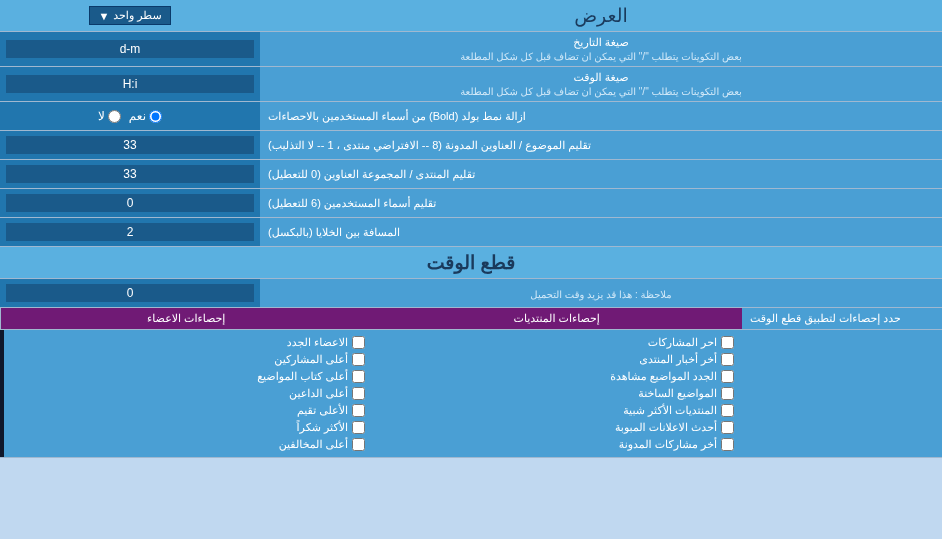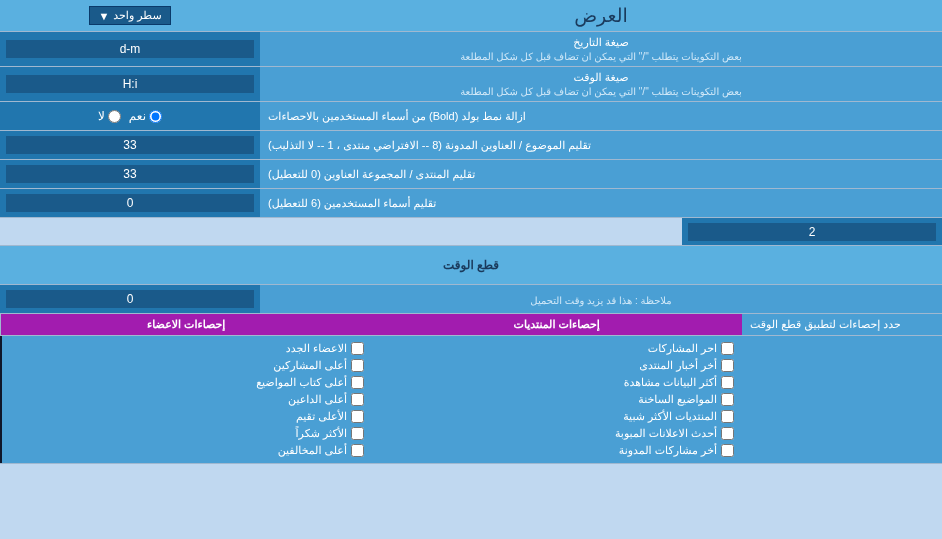--- a/index.html
+++ b/index.html
@@ -55,23 +55,23 @@
       text-align: center;
       font-size: 12px;
       width: 100%;
       padding: 2px 4px;
       outline: none;
     }
     .row-header {
       background: #5ab0e0;
       color: #1a3a5c;
       text-align: center;
-      font-size: 12px;
+      font-size: 19px;
       font-weight: bold;
-      padding: 12px;
+      padding: 4px;
       border-bottom: 1px solid #a0b8d0;
       display: flex;
       align-items: center;
       justify-content: center;
     }
     .dropdown-btn {
       background: #1a5a8a;
       color: white;
       border: 1px solid #0a3a6a;
       padding: 2px 8px;
@@ -94,34 +94,34 @@
       cursor: pointer;
       justify-content: flex-end;
     }
     
     .checkboxes-section {
       background: #4a9fd4;
       border-bottom: 1px solid #a0b8d0;
     }
     .checkboxes-header-cell {
       flex: 1;
-      background: #a21caf;
+      background: #701a75;
       color: white;
       text-align: center;
       padding: 4px;
       font-size: 11px;
-      font-weight: bold;
+      font-weight: normal;
       border-left: 1px solid #a0b8d0;
     }
     .checkboxes-header-cell:first-child {
       border-left: none;
     }
     .checkboxes-col {
       flex: 1;
-      border-left: 2px solid #0f172a;
+      border-left: 4px solid #0f172a;
       padding: 4px 8px;
     }
     .checkboxes-col:first-child {
       border-left: none;
     }
     .checkbox-item {
       display: flex;
       align-items: center;
       gap: 4px;
       padding: 2px 0;
@@ -228,20 +228,21 @@
   </div>
 
   <div class="row">
     <div class="row-label">تقليم أسماء المستخدمين (6 للتعطيل)</div>
     <div class="row-input">
       <input type="text" value="0" style="">
     </div>
   </div>
 
   <div class="row">
+    <div class="row-label">المسافة بين الخلايا (بالبكسل)</div>
     <div class="row-input">
       <input type="text" value="2" style="">
     </div>
   </div>
 
   <div class="row-header">
     <span>قطع الوقت</span>
   </div>
 
   <div class="row">
@@ -269,21 +270,21 @@
           <div class="checkbox-item">
             <input type="checkbox" style="">
             <span>احر المشاركات</span>
           </div>
           <div class="checkbox-item">
             <input type="checkbox" style="">
             <span>أخر أخبار المنتدى</span>
           </div>
           <div class="checkbox-item">
             <input type="checkbox" style="">
-            <span>أكثر البيانات مشاهدة</span>
+            <span>الجدد المواضيع مشاهدة</span>
           </div>
           <div class="checkbox-item">
             <input type="checkbox" style="">
             <span>المواضيع الساخنة</span>
           </div>
           <div class="checkbox-item">
             <input type="checkbox" style="">
             <span>المنتديات الأكثر شبية</span>
           </div>
           <div class="checkbox-item">

